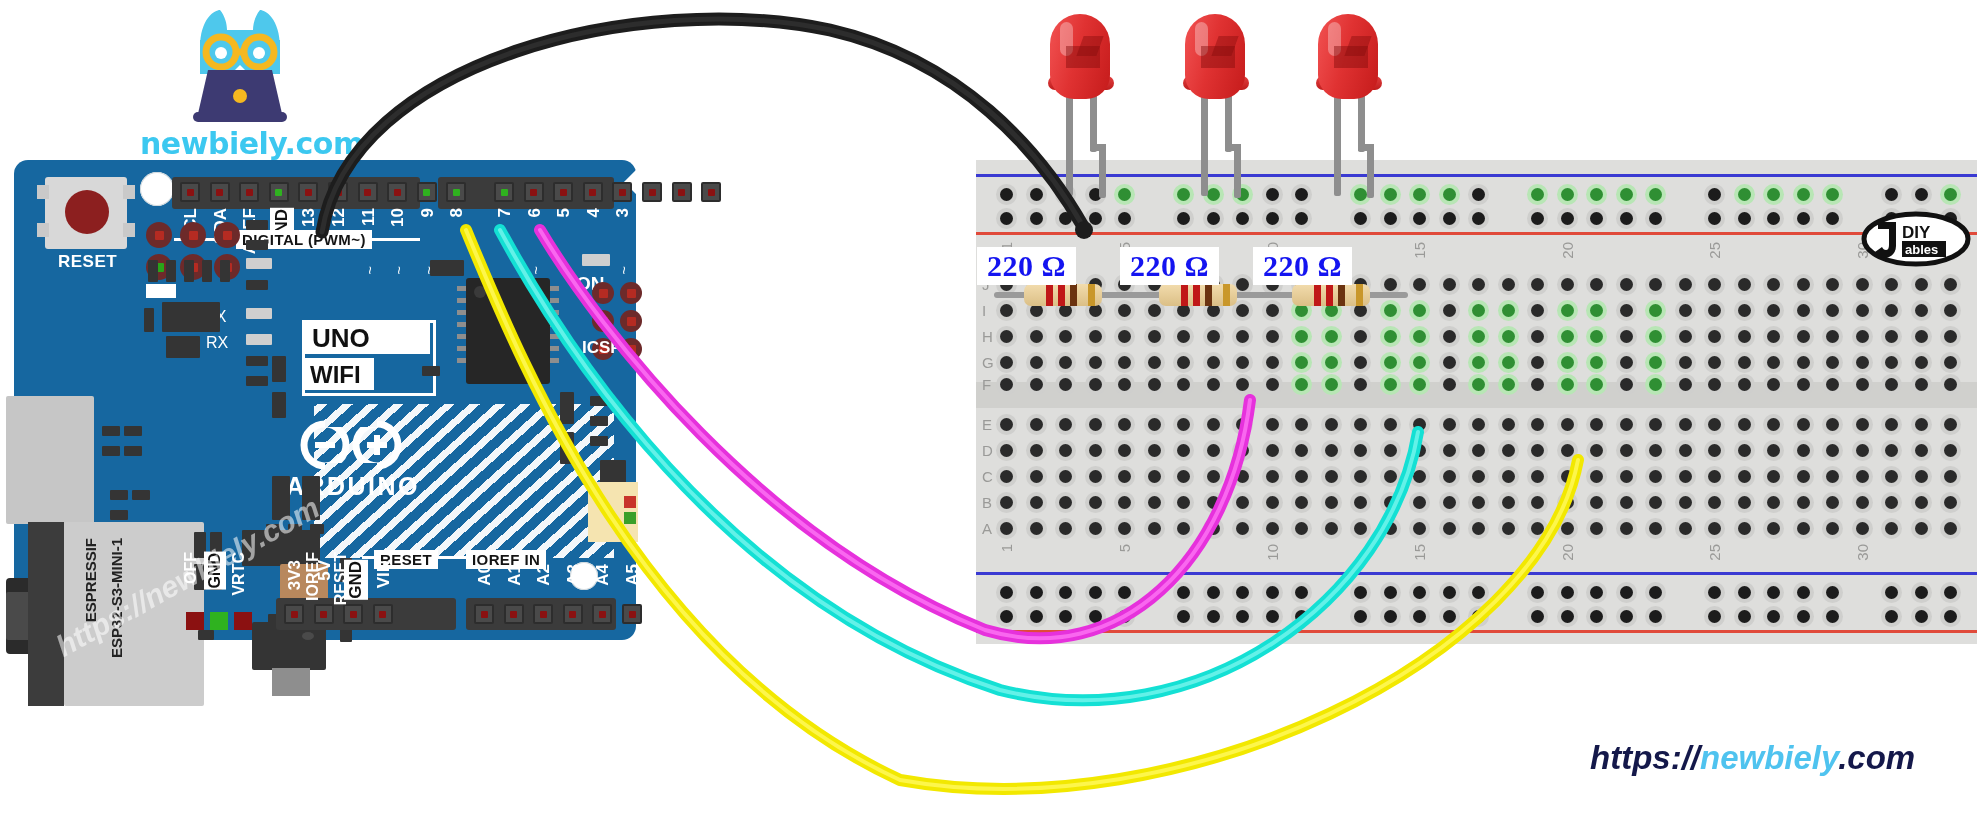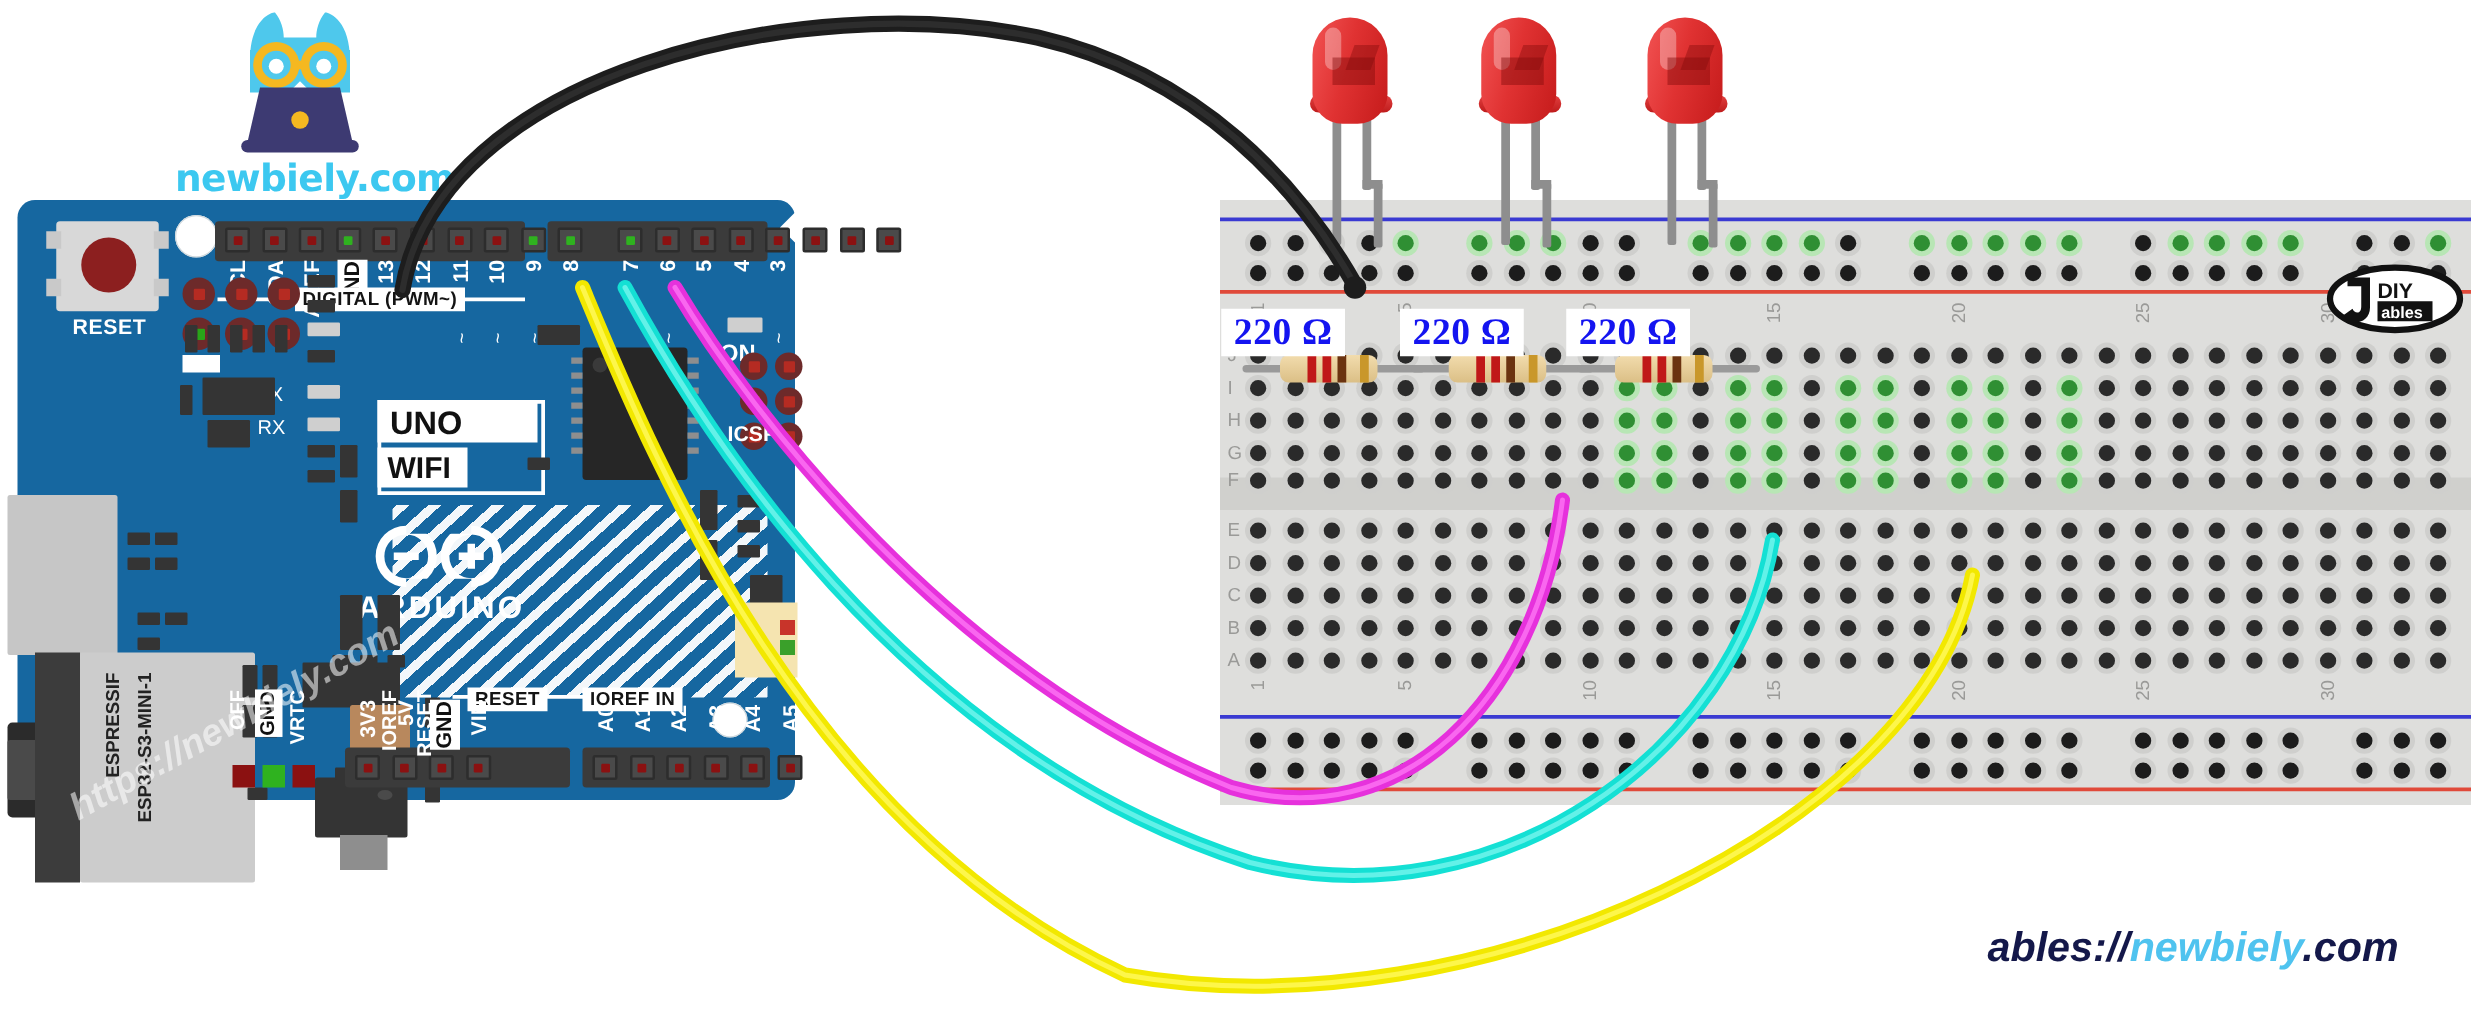--- a/index.html
+++ b/index.html
@@ -1019,16 +1019,16 @@
     <path d="M466 230 C520 360 640 660 900 780 C1180 830 1540 660 1578 460" fill="none" stroke="#fff95e" stroke-width="4" stroke-linecap="round" opacity="0.8"></path>
   </svg>
 
   <div class="abs" id="ohm-labels" style="left:0;top:0;width:1977px;height:820px;">
       <div class="ohm" style="left: 977px; top: 247px;">220 Ω</div>
       <div class="ohm" style="left: 1120px; top: 247px;">220 Ω</div>
       <div class="ohm" style="left: 1253px; top: 247px;">220 Ω</div>
     </div>
 
   <div id="urlbox">
-    <span>ables://</span><span class="cy">newbiely</span><span>.com</span>
+    <span>https://</span><span class="cy">newbiely</span><span>.com</span>
   </div>
 
 </div>
 
 </body></html>

